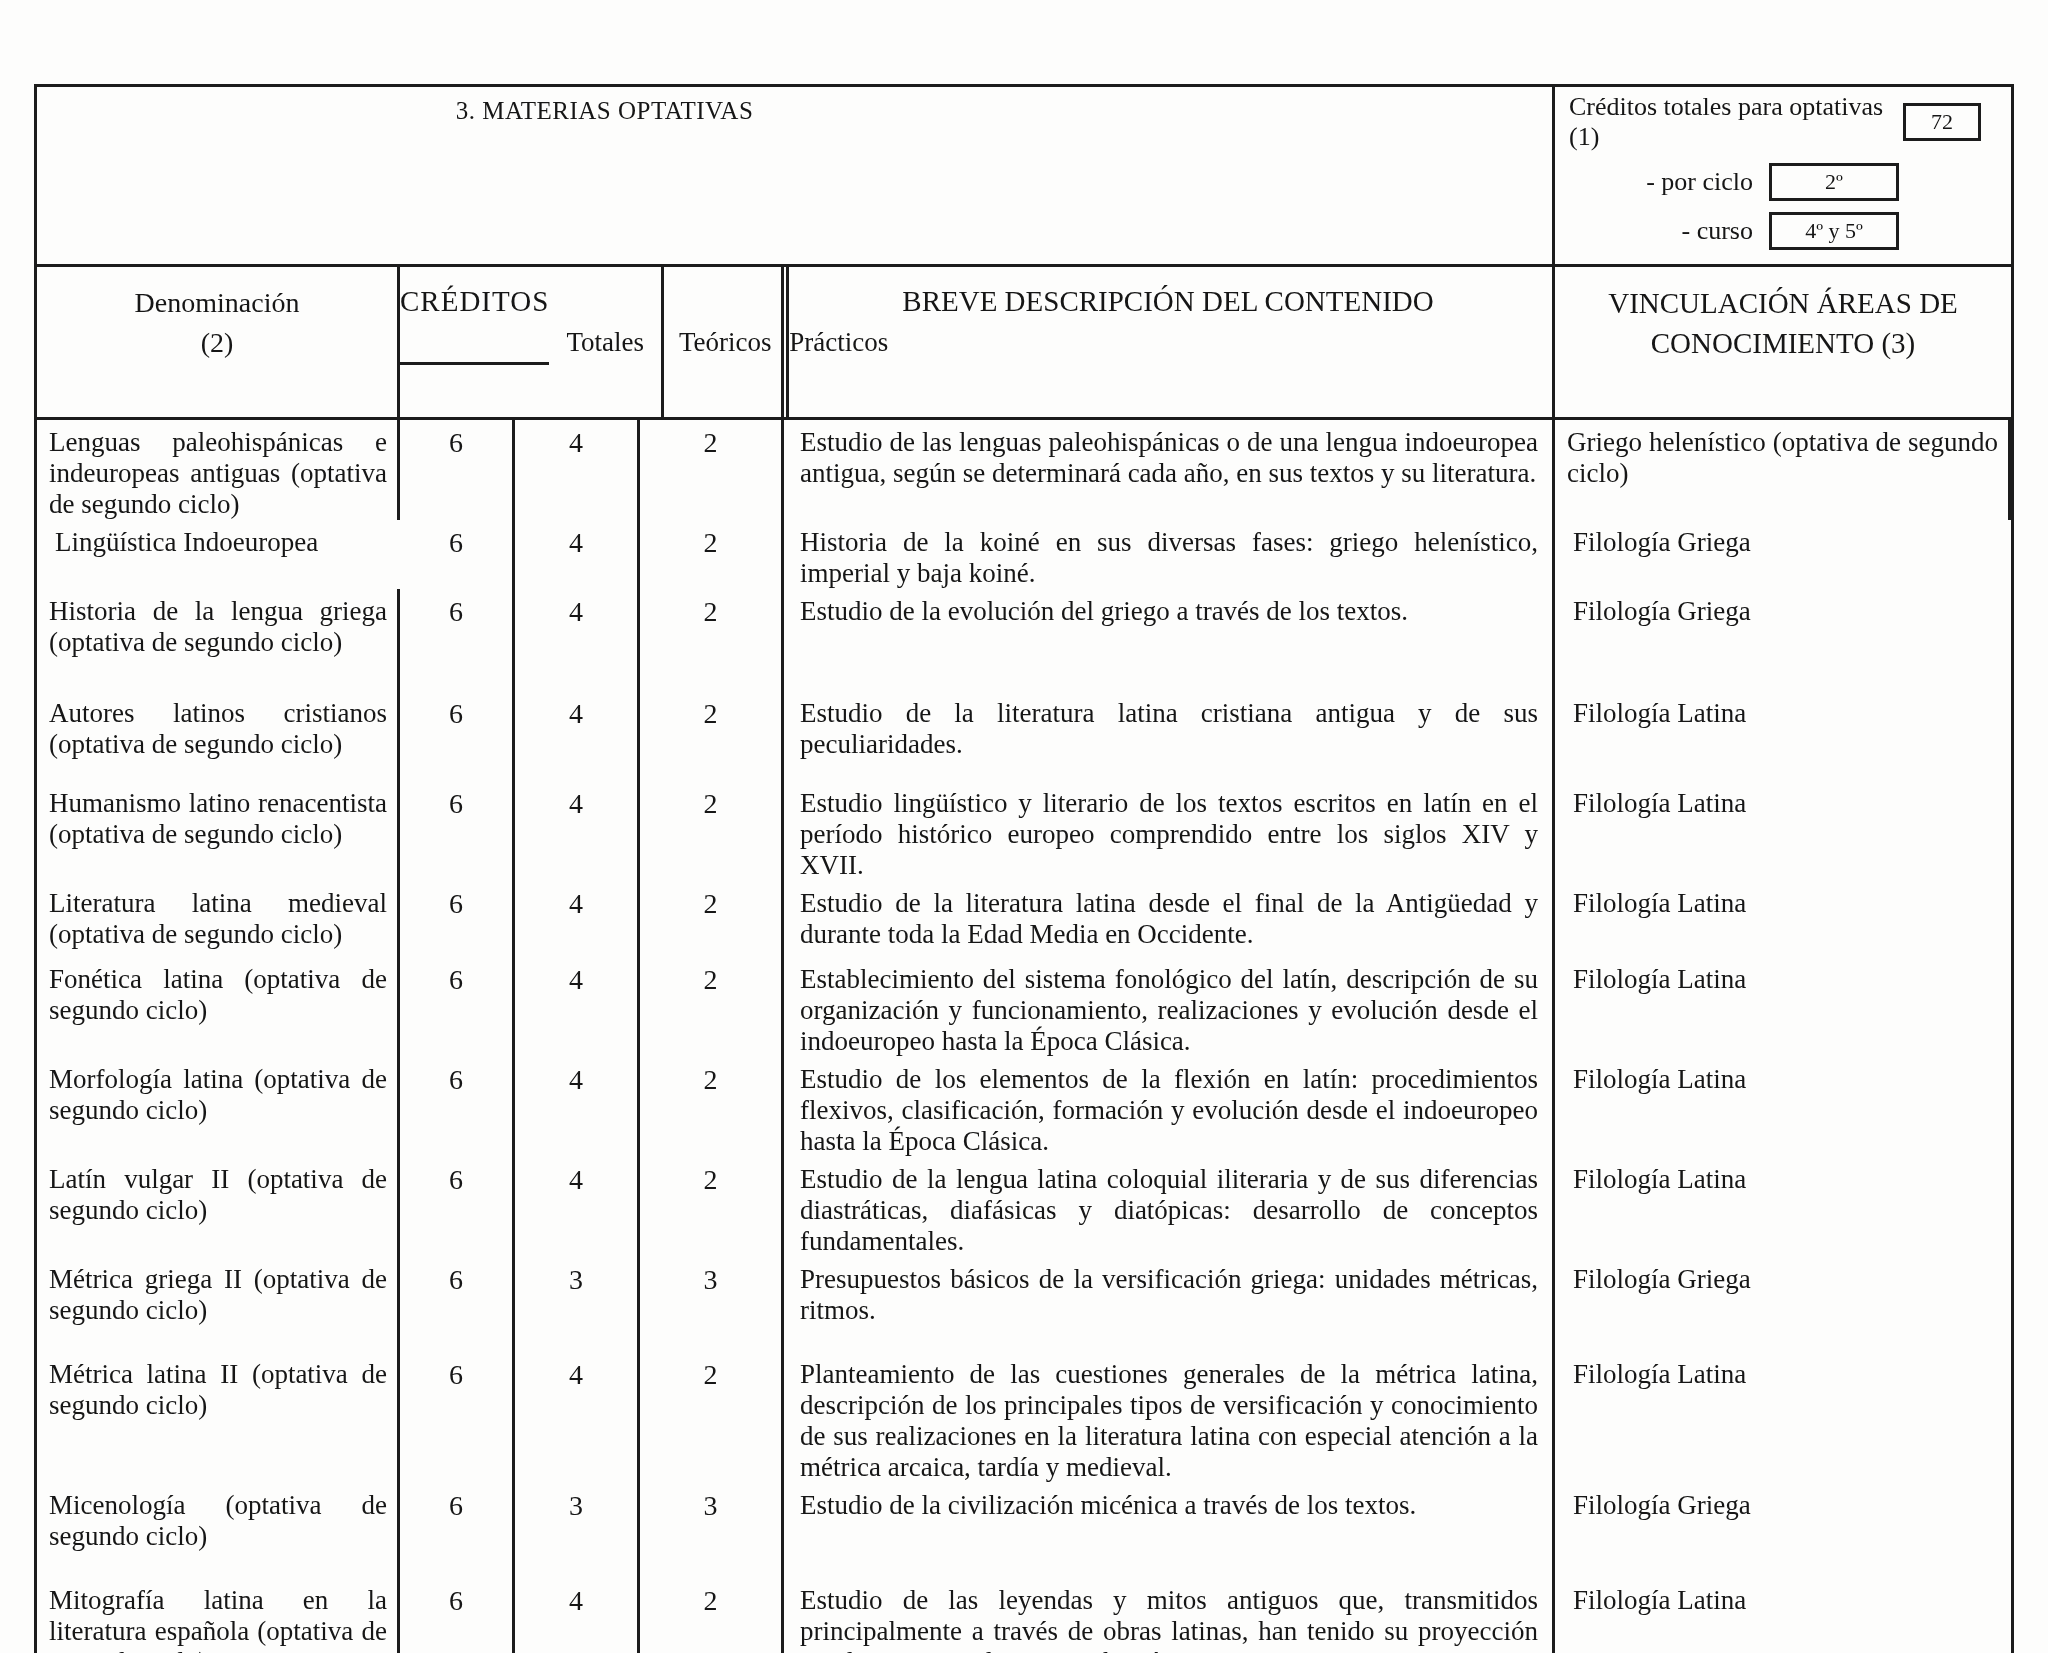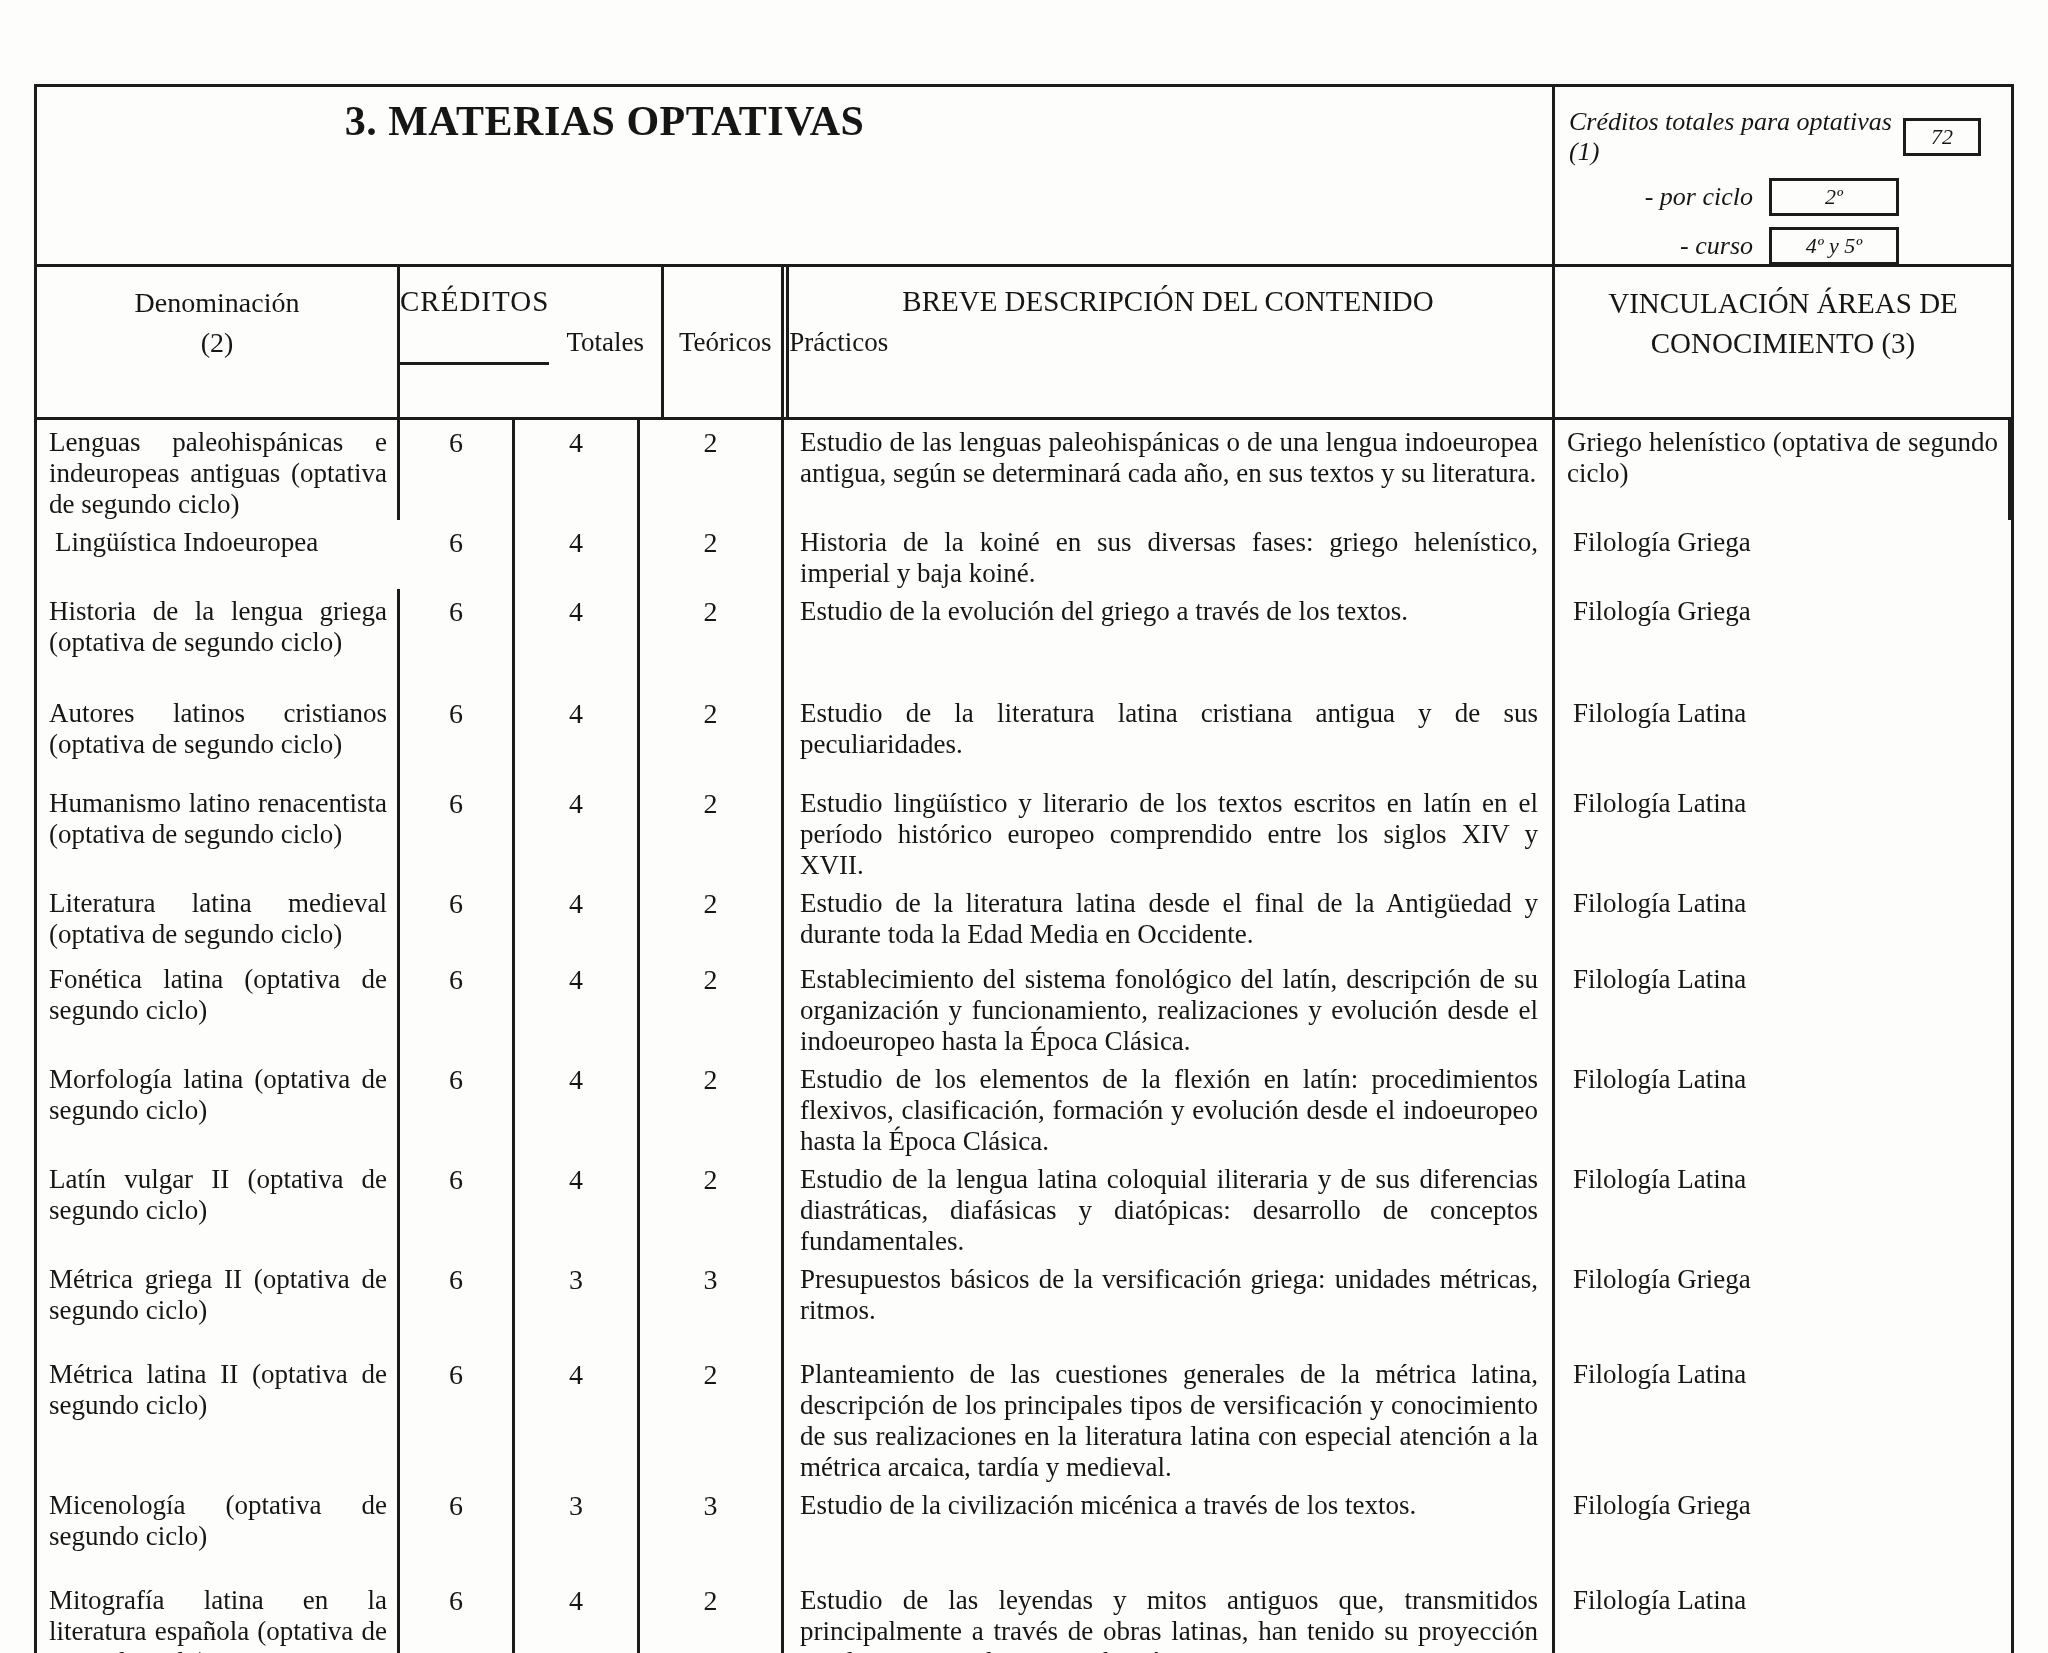--- a/index.html
+++ b/index.html
@@ -21,25 +21,25 @@
   .header-band {
     flex:none; height:177px;
     border-bottom:3px solid #1c1c1c;
     display:flex;
   }
   .title-cell {
     flex:1; border-right:3px solid #1c1c1c;
     display:flex; justify-content:center; align-items:flex-start;
     padding-top:10px; box-sizing:border-box;
   }
-  .doc-title { font-size:42px; letter-spacing:0.5px; transform:translateX(-190px); white-space:nowrap;font-weight:bold; }
+  .doc-title { font-size:25px; letter-spacing:0.5px; transform:translateX(-190px); white-space:nowrap; }
   .credits-cell {
     width:456px; flex:none; box-sizing:border-box;
-    padding:20px 0 0 14px; font-size:26px;
-    display:flex; flex-direction:column; gap:11px;font-style:italic;
+    padding:5px 0 0 14px; font-size:26px;
+    display:flex; flex-direction:column; gap:11px;
   }
   .cred-row { display:flex; align-items:center; }
   .cred-row .grow { flex:1; }
   .val-box {
     border:3px solid #1c1c1c; box-sizing:border-box;
     text-align:center; font-size:22px;
   }
   .box-total { width:78px; height:38px; line-height:32px; margin-right:30px; flex:none; }
   .box-wide  { width:130px; height:38px; line-height:32px; margin-right:112px; flex:none; }
   .cred-label-right { text-align:right; flex:1; padding-right:16px; }

